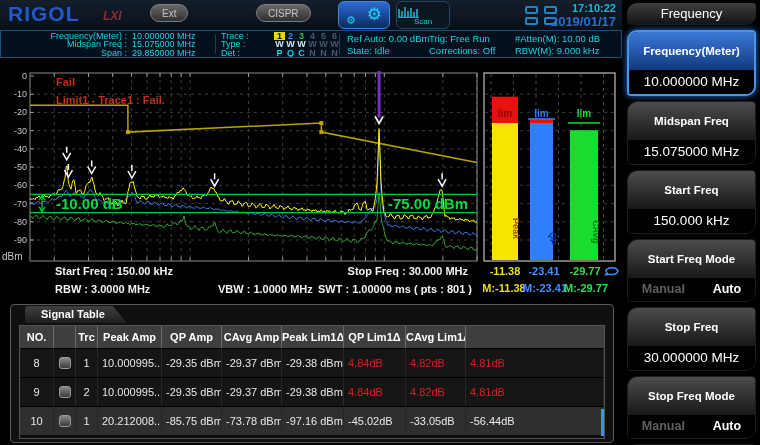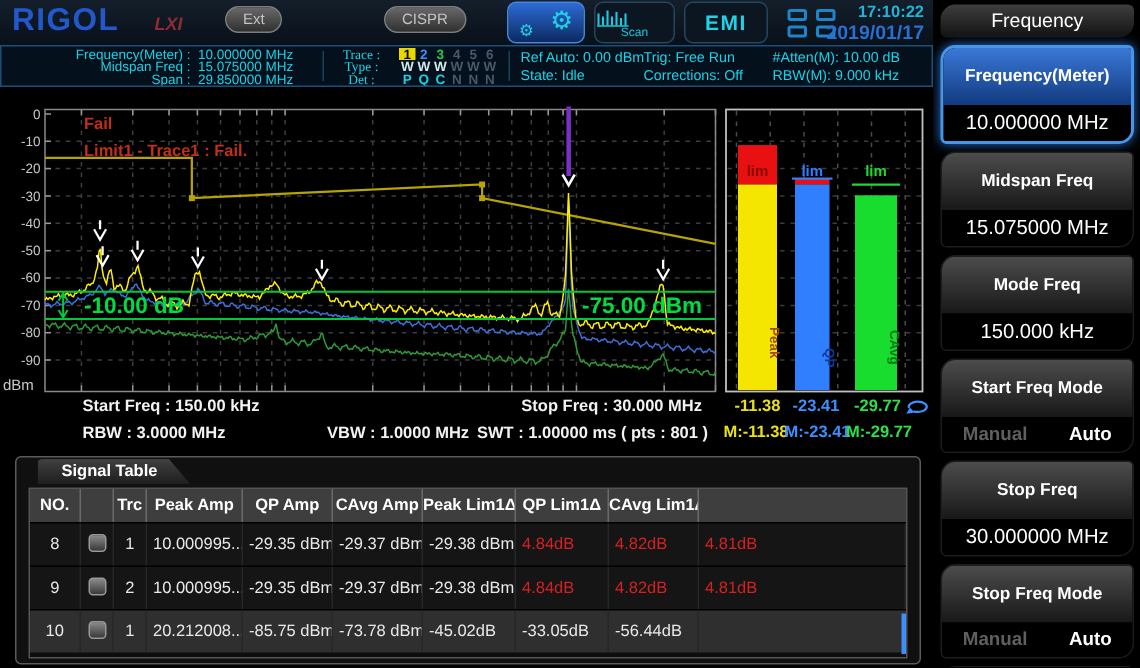--- a/index.html
+++ b/index.html
@@ -22,21 +22,21 @@
   .gridbtn{position:absolute;left:519px;top:3px;width:46px;height:25px;background:transparent;border:none;display:grid;grid-template-columns:15px 15px;gap:3px 4px;justify-content:center;align-content:center;}
   .sq{width:13px;height:8px;border:2px solid #1e86c8;border-radius:2px;}
   .timebox{position:absolute;right:6px;top:2px;text-align:right;line-height:13px;}
   .time{color:#1fb4d8;font-size:11px;font-weight:bold;}
   .date{color:#2a6fd0;font-size:13px;font-weight:bold;}
   
   .statusbar{position:relative;height:28px;border:1px solid #1c4f78;background:#04101c;color:#19d2e6;overflow:hidden;}
   .st-labels{position:absolute;left:0;top:1px;width:126px;text-align:right;font-size:9px;line-height:8.4px;}
   .st-values{position:absolute;left:131px;top:1px;font-size:9px;line-height:8.4px;}
   .st-trace{position:absolute;left:220px;top:1px;font-size:9px;line-height:8.4px;white-space:nowrap;}
-  .tlab{display:inline-block;width:40px;text-align:center;margin-right:5px;color:#19d2e6;font-family:Liberation Serif, serif;}
+  .tlab{display:inline-block;width:40px;text-align:left;margin-right:13px;color:#19d2e6;}
   .tv{display:inline-block;width:11px;text-align:center;font-weight:bold;}
   .tv.y{background:#e8d800;color:#000;}
   .tv.b{color:#3d8eff;}.tv.g{color:#22cc44;}.tv.d{color:#49596b;}.tv.w{color:#cfe8ee;}.tv.c{color:#19d2e6;}
   .st-col{position:absolute;top:2px;font-size:9.5px;line-height:12px;white-space:nowrap;}
   .st-div{position:absolute;top:3px;bottom:3px;width:1px;background:#16425f;}
   
   .mainrow{display:flex;height:204px;background:#000;}
   svg{display:block;}
   .subrow{display:flex;height:40px;}
   .plotfoot{position:relative;width:480px;font-size:11px;font-weight:bold;color:#f2f2f2;}
@@ -94,21 +94,20 @@
         <span class="gear1">⚙</span>
         <span class="gear2">⚙</span>
       </button>
       <button class="scanbtn">
         <svg width="24" height="12" viewBox="0 0 24 12">
           <path d="M2 11 V3 M5 11 V5 M8 11 V1 M11 11 V5 M14 11 V2 M17 11 V6 M20 11 V3" stroke="#1ec8e0" stroke-width="1.4" fill="none"></path>
           <path d="M1 11.3 H22" stroke="#1ec8e0" stroke-width="1" fill="none"></path>
         </svg>
         <span class="scanlab">Scan</span>
       </button>
-      <button class="emibtn">EMI</button>
       <button class="gridbtn">
         <span class="sq"></span>
         <span class="sq"></span>
         <span class="sq"></span>
         <span class="sq"></span>
       </button>
       <div class="timebox">
         <div class="time">17:10:22</div>
         <div class="date">2019/01/17</div>
       </div>
@@ -362,20 +361,21 @@
               <div class="td fail">4.82dB</div>
               <div class="td fail">4.81dB</div>
             </div>
             <div class="trow sel">
               <div class="td ctr">10</div>
               <div class="td ctr"><span class="cb"></span></div>
               <div class="td ctr">1</div>
               <div class="td ">20.212008...</div>
               <div class="td ">-85.75 dBm</div>
               <div class="td ">-73.78 dBm</div>
+              <div class="td ">-97.16 dBm</div>
               <div class="td ">-45.02dB</div>
               <div class="td ">-33.05dB</div>
               <div class="td ">-56.44dB</div>
             </div>
           </div>
         <div class="scrollthumb"></div>
       </div>
     </div>
   </div>
 
@@ -384,21 +384,21 @@
     <div id="sb-items">
         <div class="sb-item active">
           <div class="sb-label">Frequency(Meter)</div>
           <div class="sb-value">10.000000 MHz</div>
         </div>
         <div class="sb-item">
           <div class="sb-label">Midspan Freq</div>
           <div class="sb-value">15.075000 MHz</div>
         </div>
         <div class="sb-item">
-          <div class="sb-label">Mode Freq</div>
+          <div class="sb-label">Start Freq</div>
           <div class="sb-value">150.000 kHz</div>
         </div>
         <div class="sb-item">
           <div class="sb-label">Start Freq Mode</div>
           <div class="sb-toggle">
             <span class="off">Manual</span>
             <span class="on">Auto</span>
           </div>
         </div>
         <div class="sb-item">

